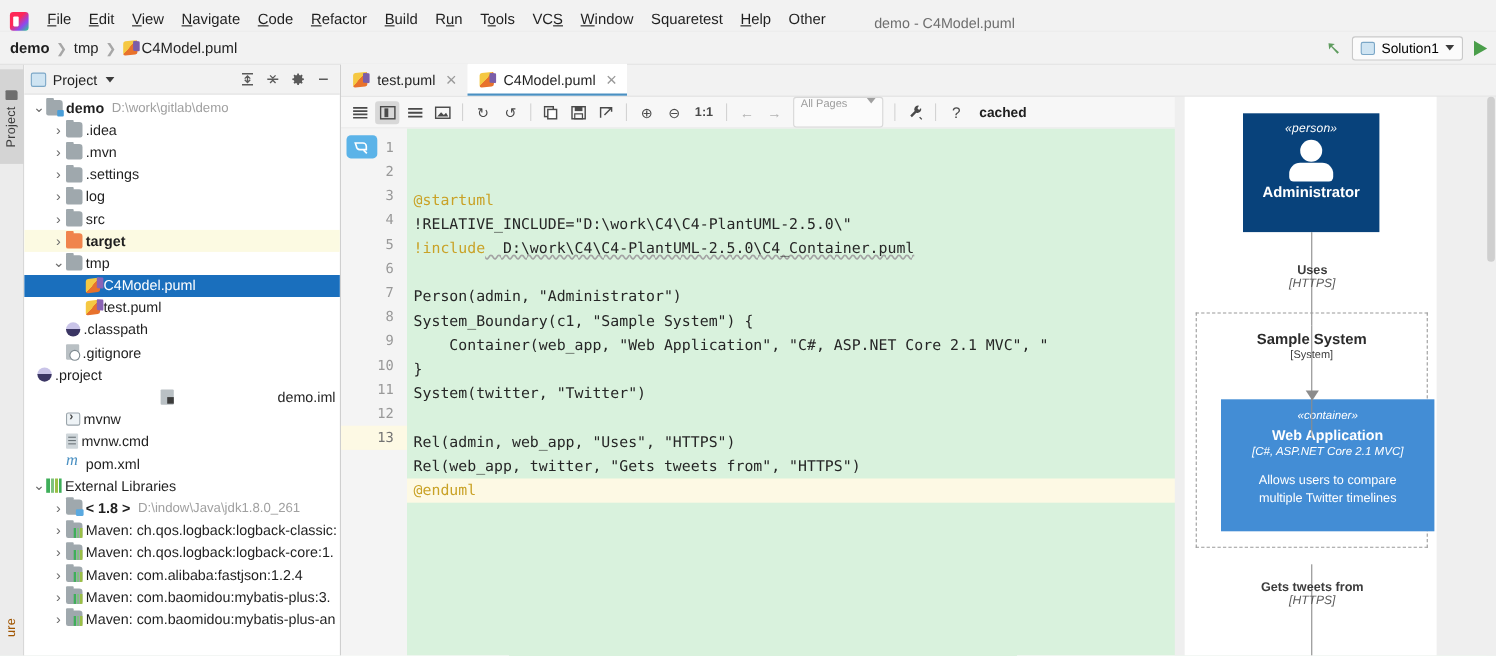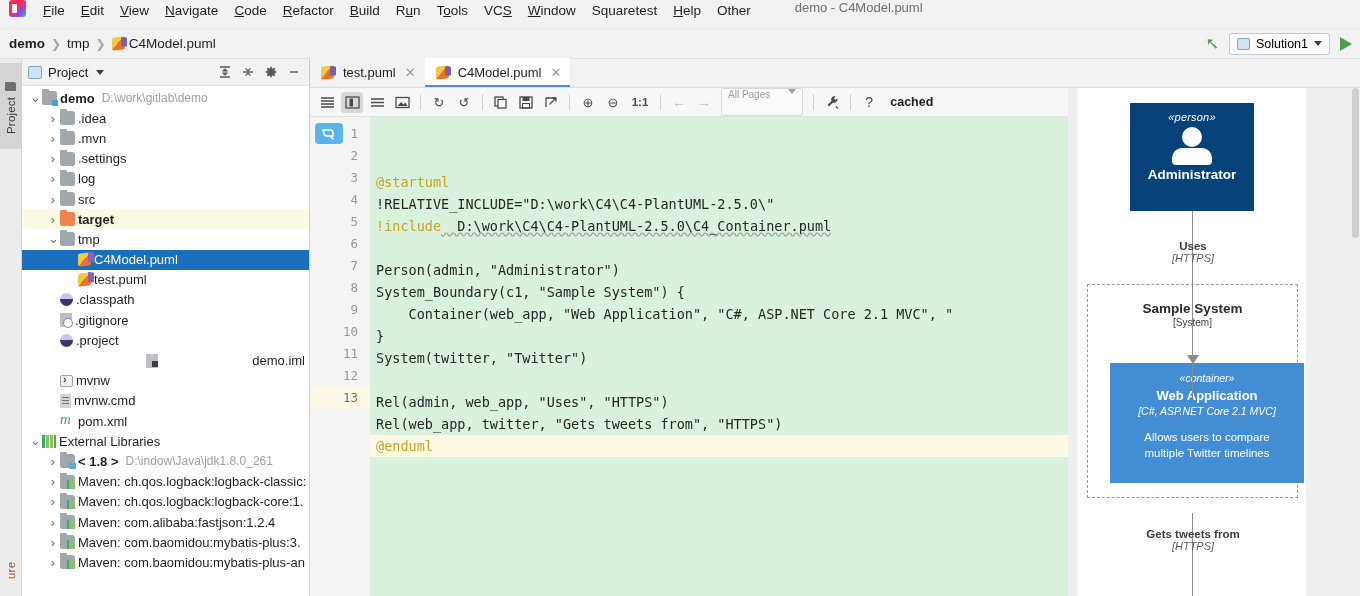--- a/index.html
+++ b/index.html
@@ -7,21 +7,21 @@
     width: 1360px; height: 596px;
     font-family: "Liberation Sans", sans-serif;
     background: #f2f2f2;
     overflow: hidden;
   }
   .app { position: relative; width: 1360px; height: 596px; }
 
   
   .menubar {
     position: absolute; left: 0; top: 0; width: 1360px; height: 29px;
-    background: #f2f2f2; display: flex; align-items: flex-start;
+    background: #f2f2f2; display: flex; align-items: flex-end;
     border-bottom: 1px solid #ebebeb;
   }
   .app-logo {
     width: 17px; height: 17px; margin-left: 9px; margin-right: 9px;
     border-radius: 3px; flex: none; position: relative;
     background: linear-gradient(135deg,#fe2857 0%,#fe2857 40%,#8e47f0 70%,#21d789 100%);
   }
   .app-logo::after{
     content:""; position:absolute; left:3px; top:4px; width:5px; height:9px;
     background:#fff; border-radius:1px;
@@ -388,21 +388,21 @@
         <div class="trow" style="padding-left: 26px;">
           <span class="arrow"></span>
           <span class="ico circfile"></span>
           <span class="lbl">.classpath</span>
         </div>
         <div class="trow" style="padding-left: 26px;">
           <span class="arrow"></span>
           <span class="ico gitfile"></span>
           <span class="lbl">.gitignore</span>
         </div>
-        <div class="trow" style="padding-left: 26px;">
+        <div class="trow" style="">
           <span class="arrow"></span>
           <span class="ico circfile"></span>
           <span class="lbl">.project</span>
         </div>
         <div class="trow" style="padding-left: 20px; justify-content: space-between;">
           <span class="arrow"></span>
           <span class="ico imlfile"></span>
           <span class="lbl">demo.iml</span>
         </div>
         <div class="trow" style="padding-left: 26px;">

